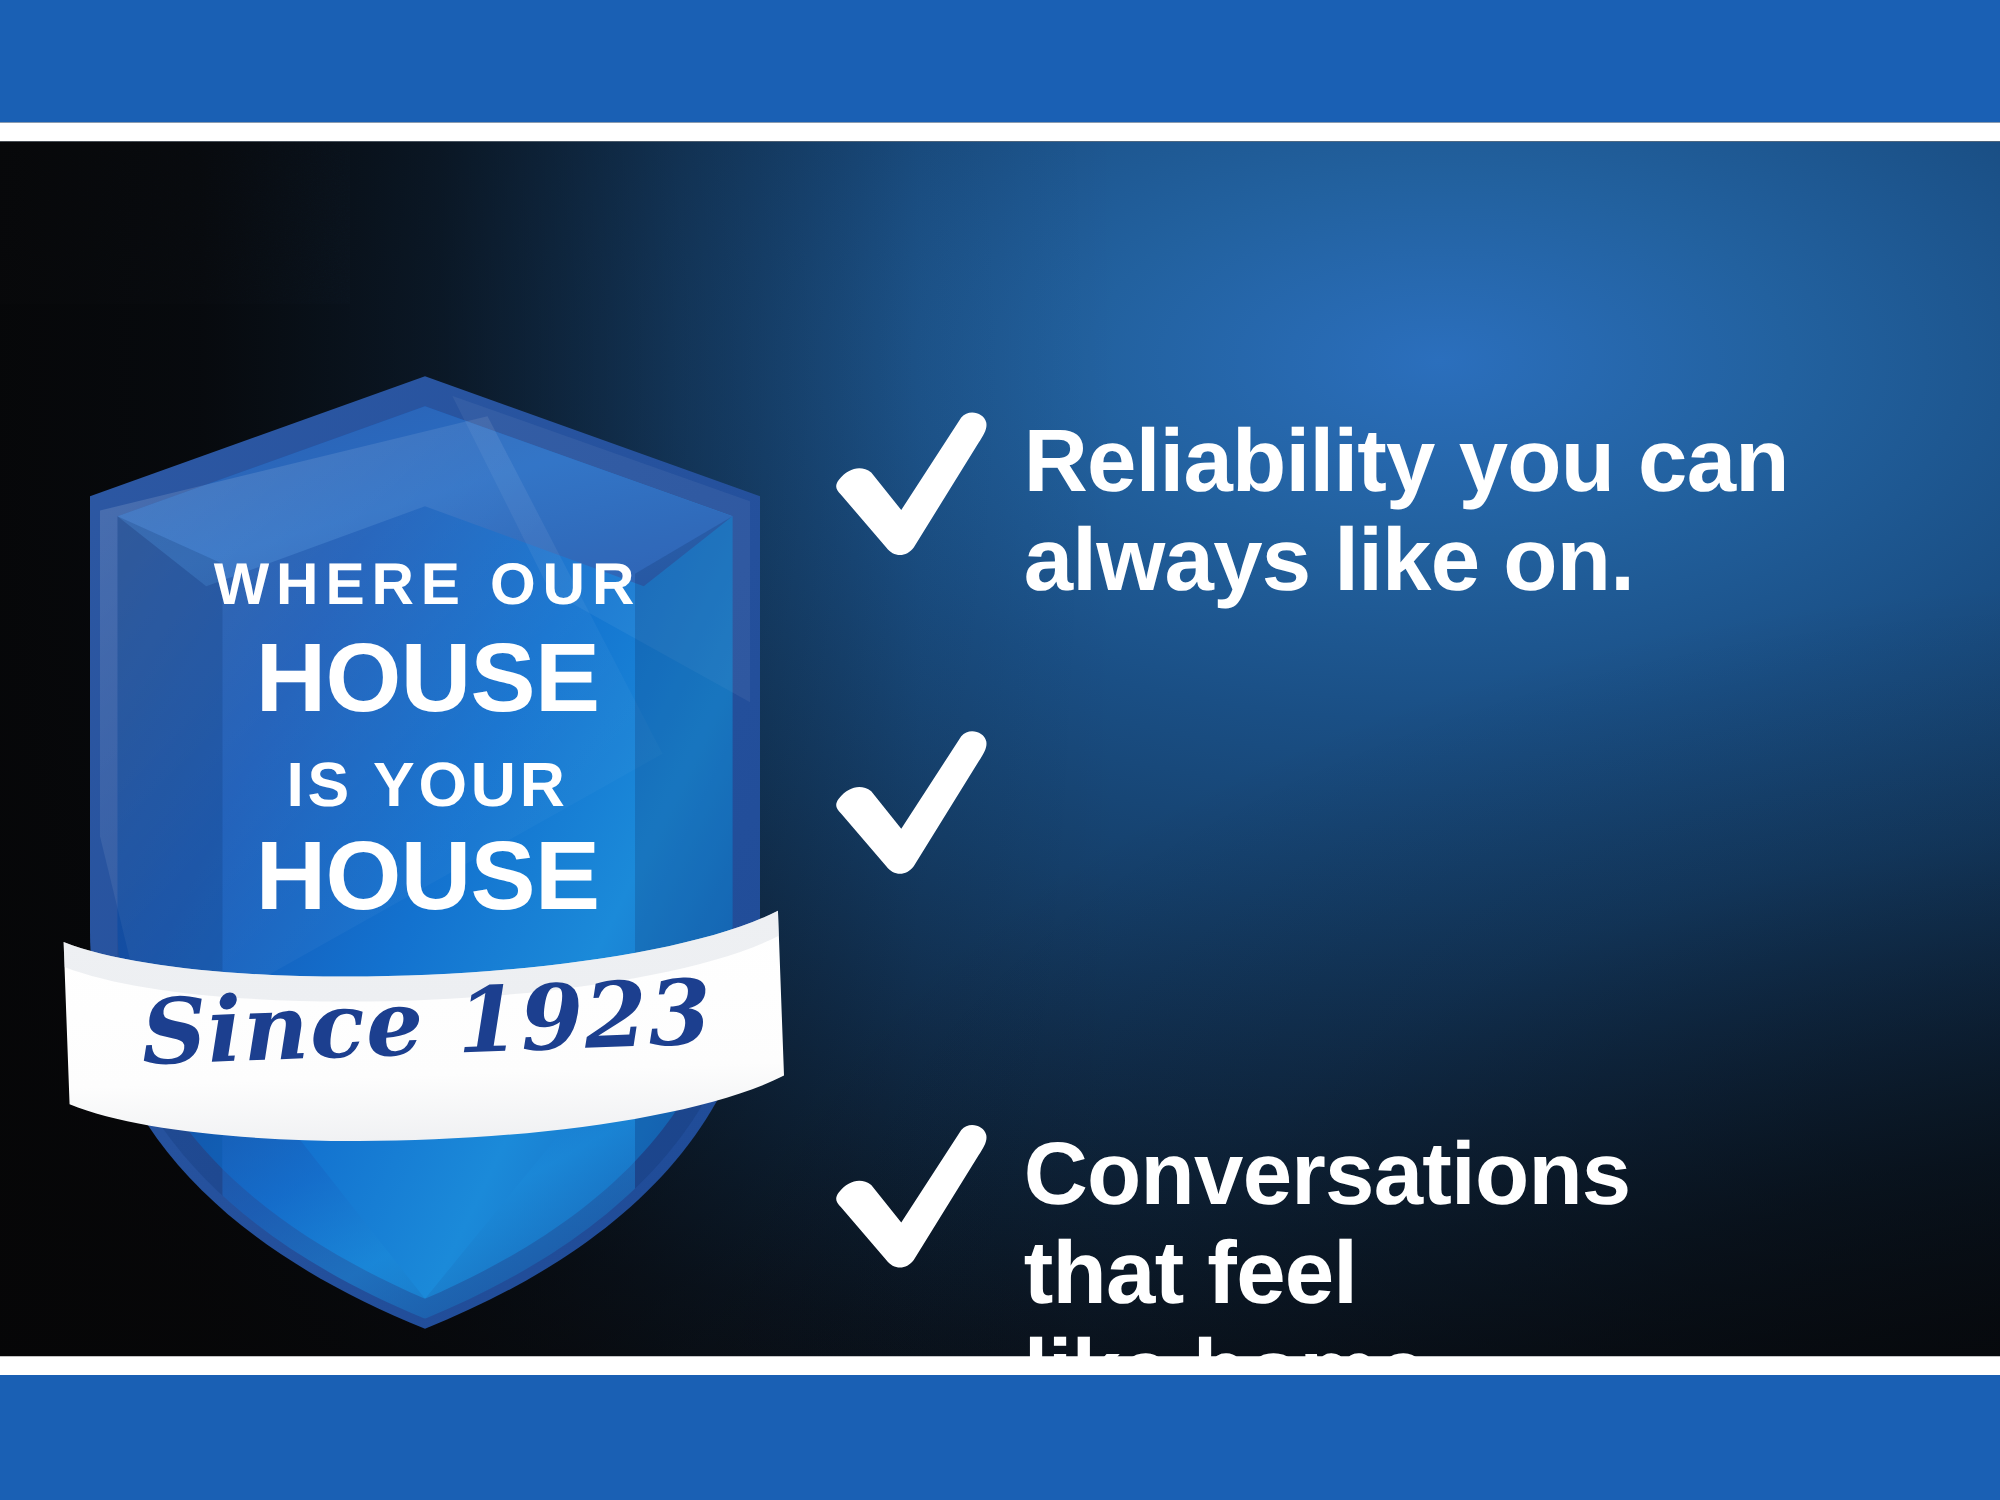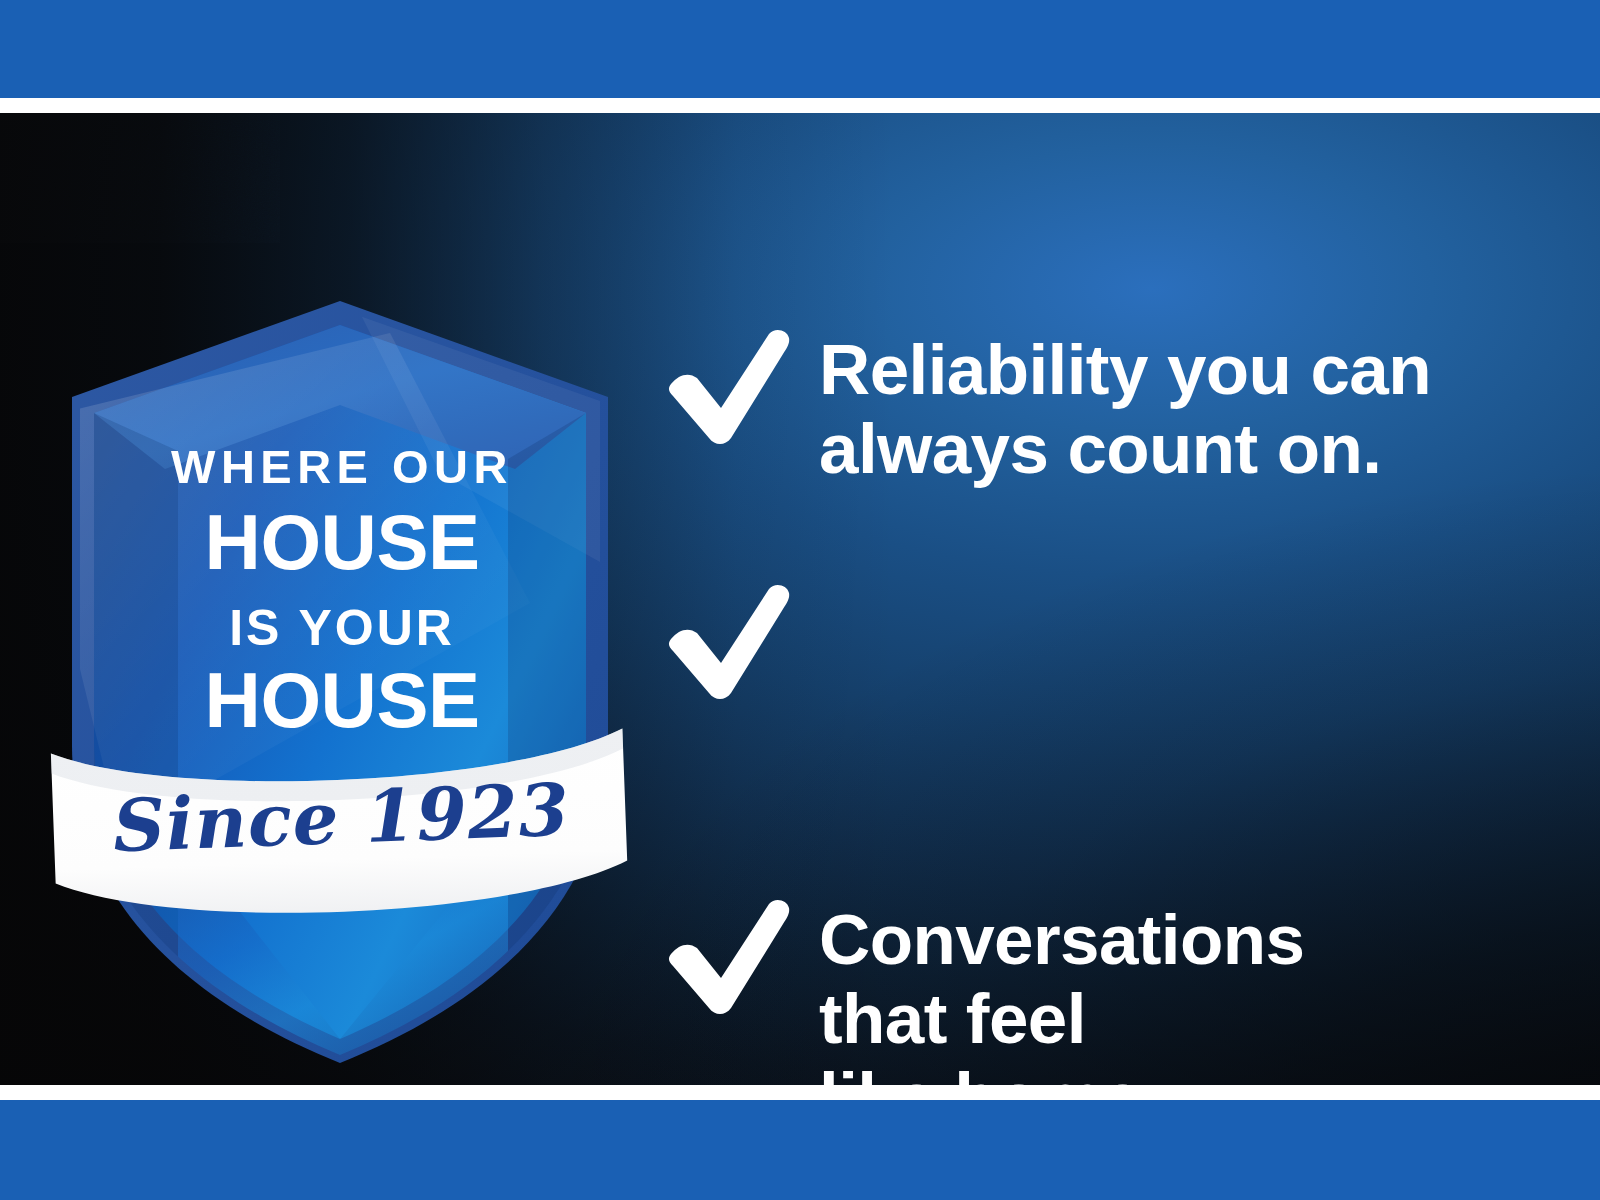--- a/index.html
+++ b/index.html
@@ -267,21 +267,21 @@
       <div id="bullet-0" class="bullet">
         <span class="check-icon">
           <svg viewBox="0 0 128 118" xmlns="http://www.w3.org/2000/svg">
             <path d="M 6 56 C 14 46 24 44 32 50 L 56 80 L 104 6
                      C 110 -1 122 2 124 10 C 125 15 122 20 118 26
                      L 66 110 C 60 118 50 118 44 110 L 8 68
                      C 3 63 3 60 6 56 Z" fill="#ffffff"></path>
           </svg>
         </span>
         <span class="bullet-text">Reliability you can
-always count on.</span>
+always like on.</span>
       </div>
 
       <div id="bullet-1" class="bullet">
         <span class="check-icon">
           <svg viewBox="0 0 128 118" xmlns="http://www.w3.org/2000/svg">
             <path d="M 6 56 C 14 46 24 44 32 50 L 56 80 L 104 6
                      C 110 -1 122 2 124 10 C 125 15 122 20 118 26
                      L 66 110 C 60 118 50 118 44 110 L 8 68
                      C 3 63 3 60 6 56 Z" fill="#ffffff"></path>
           </svg>

